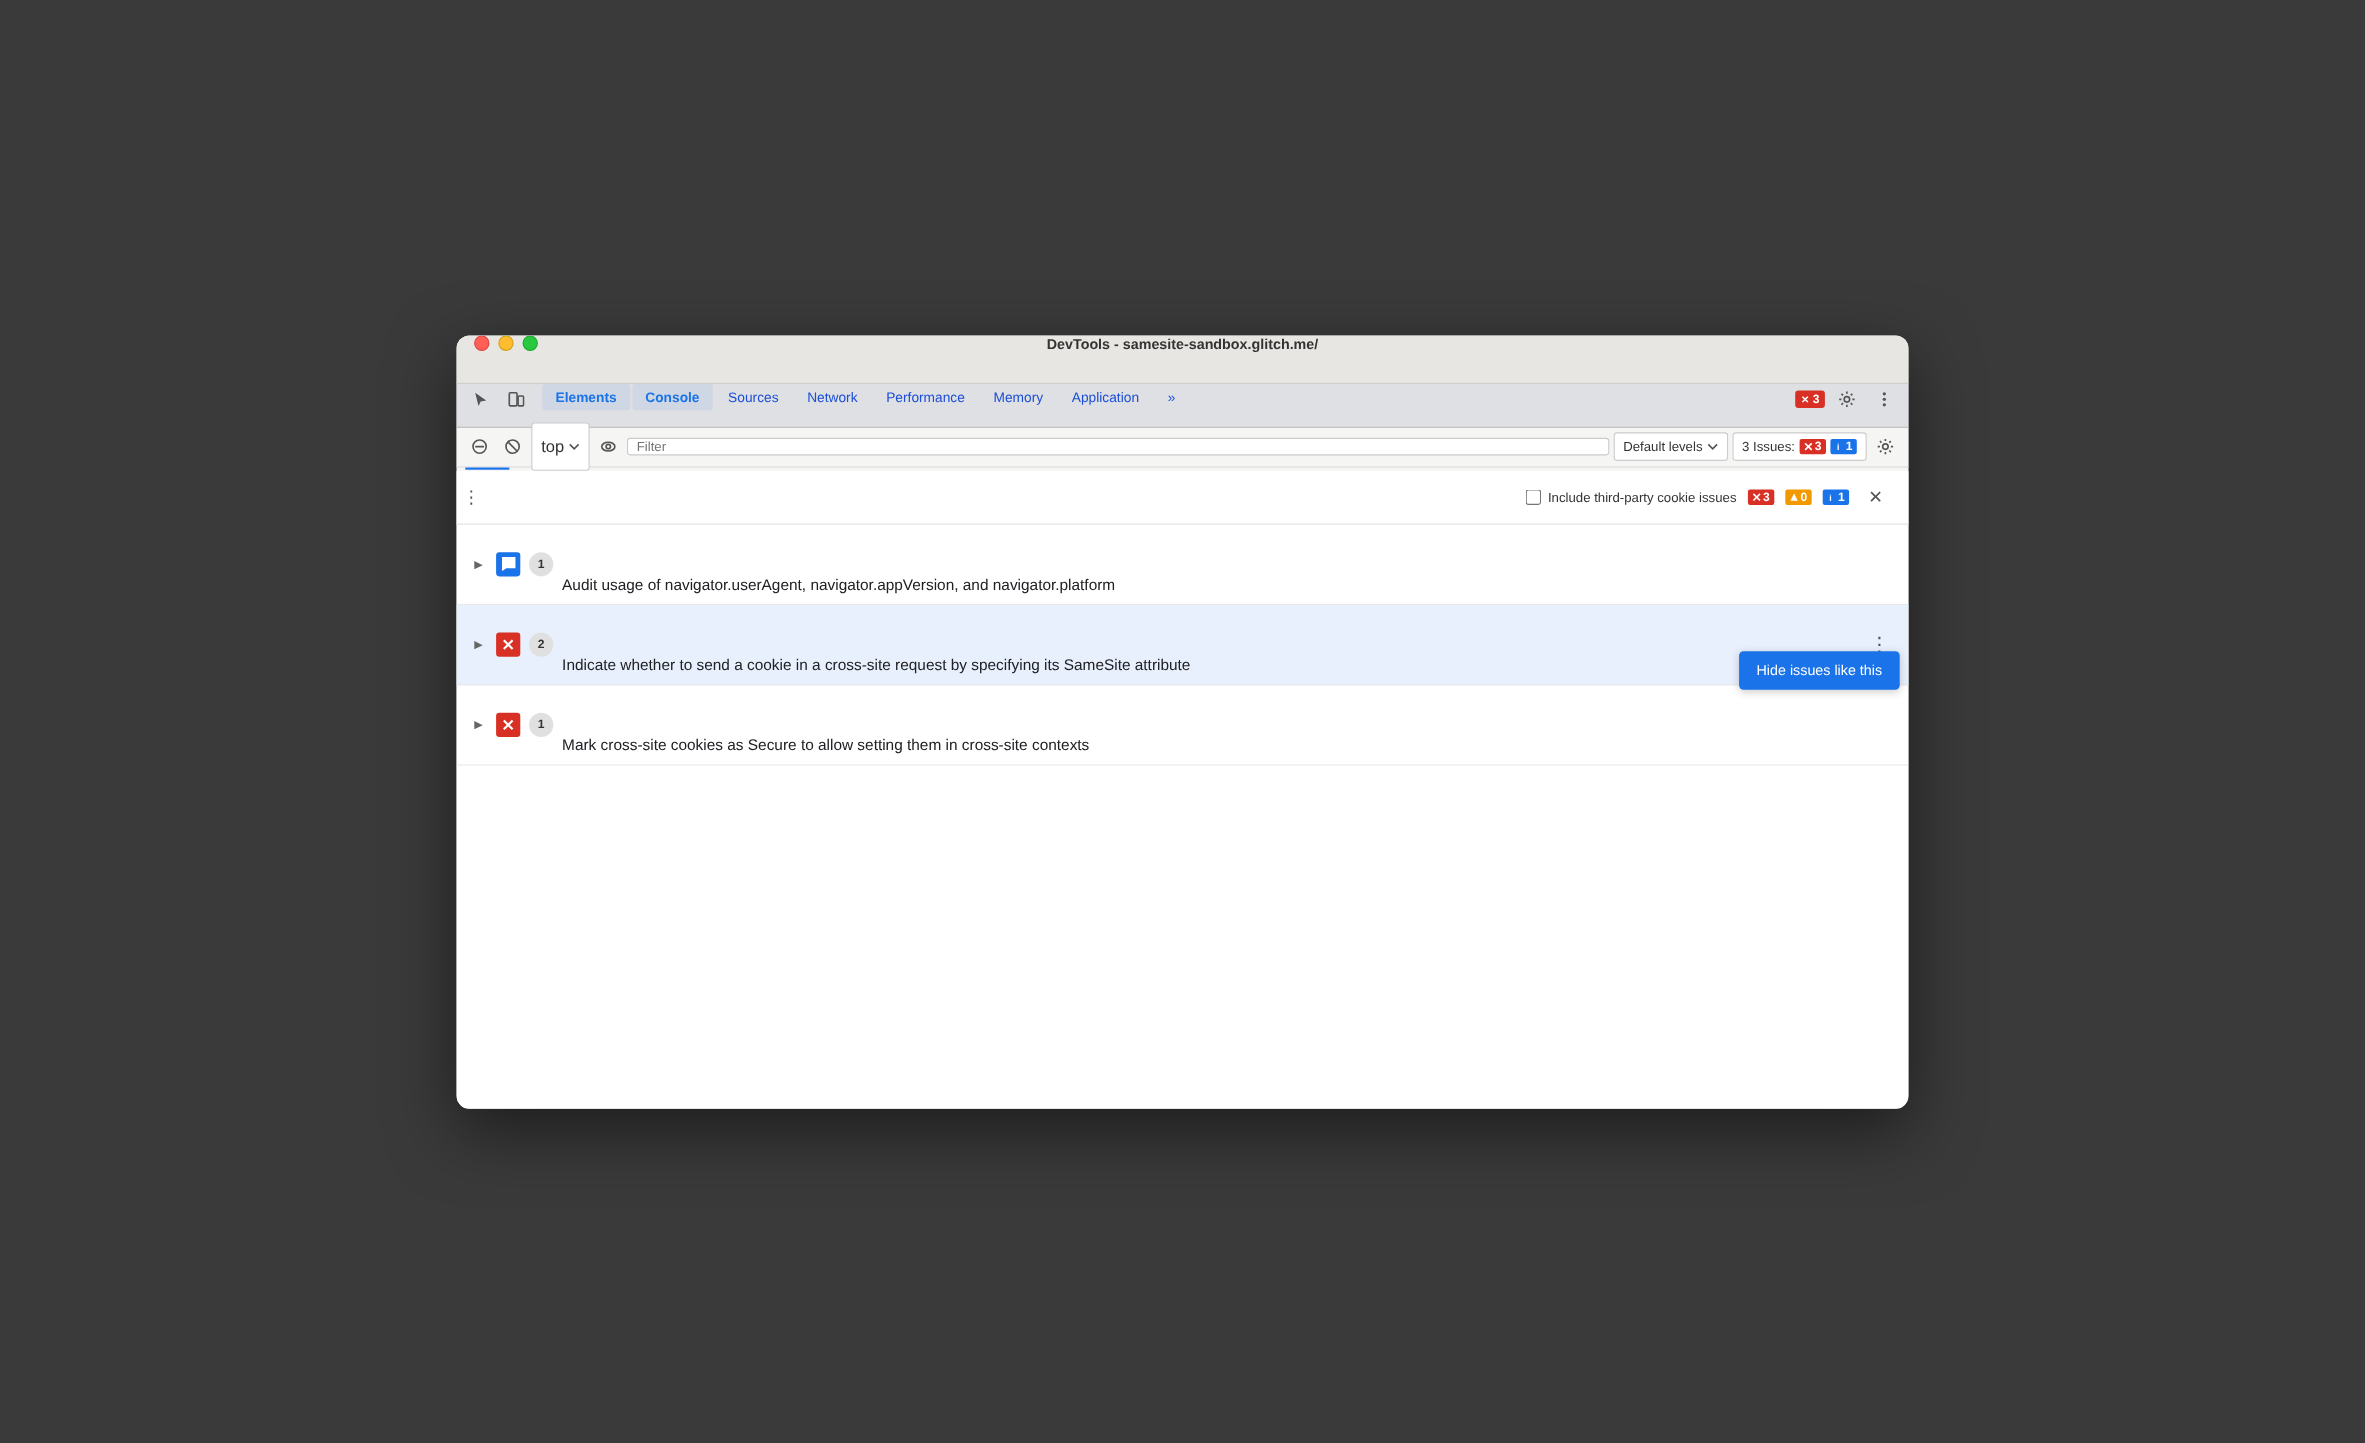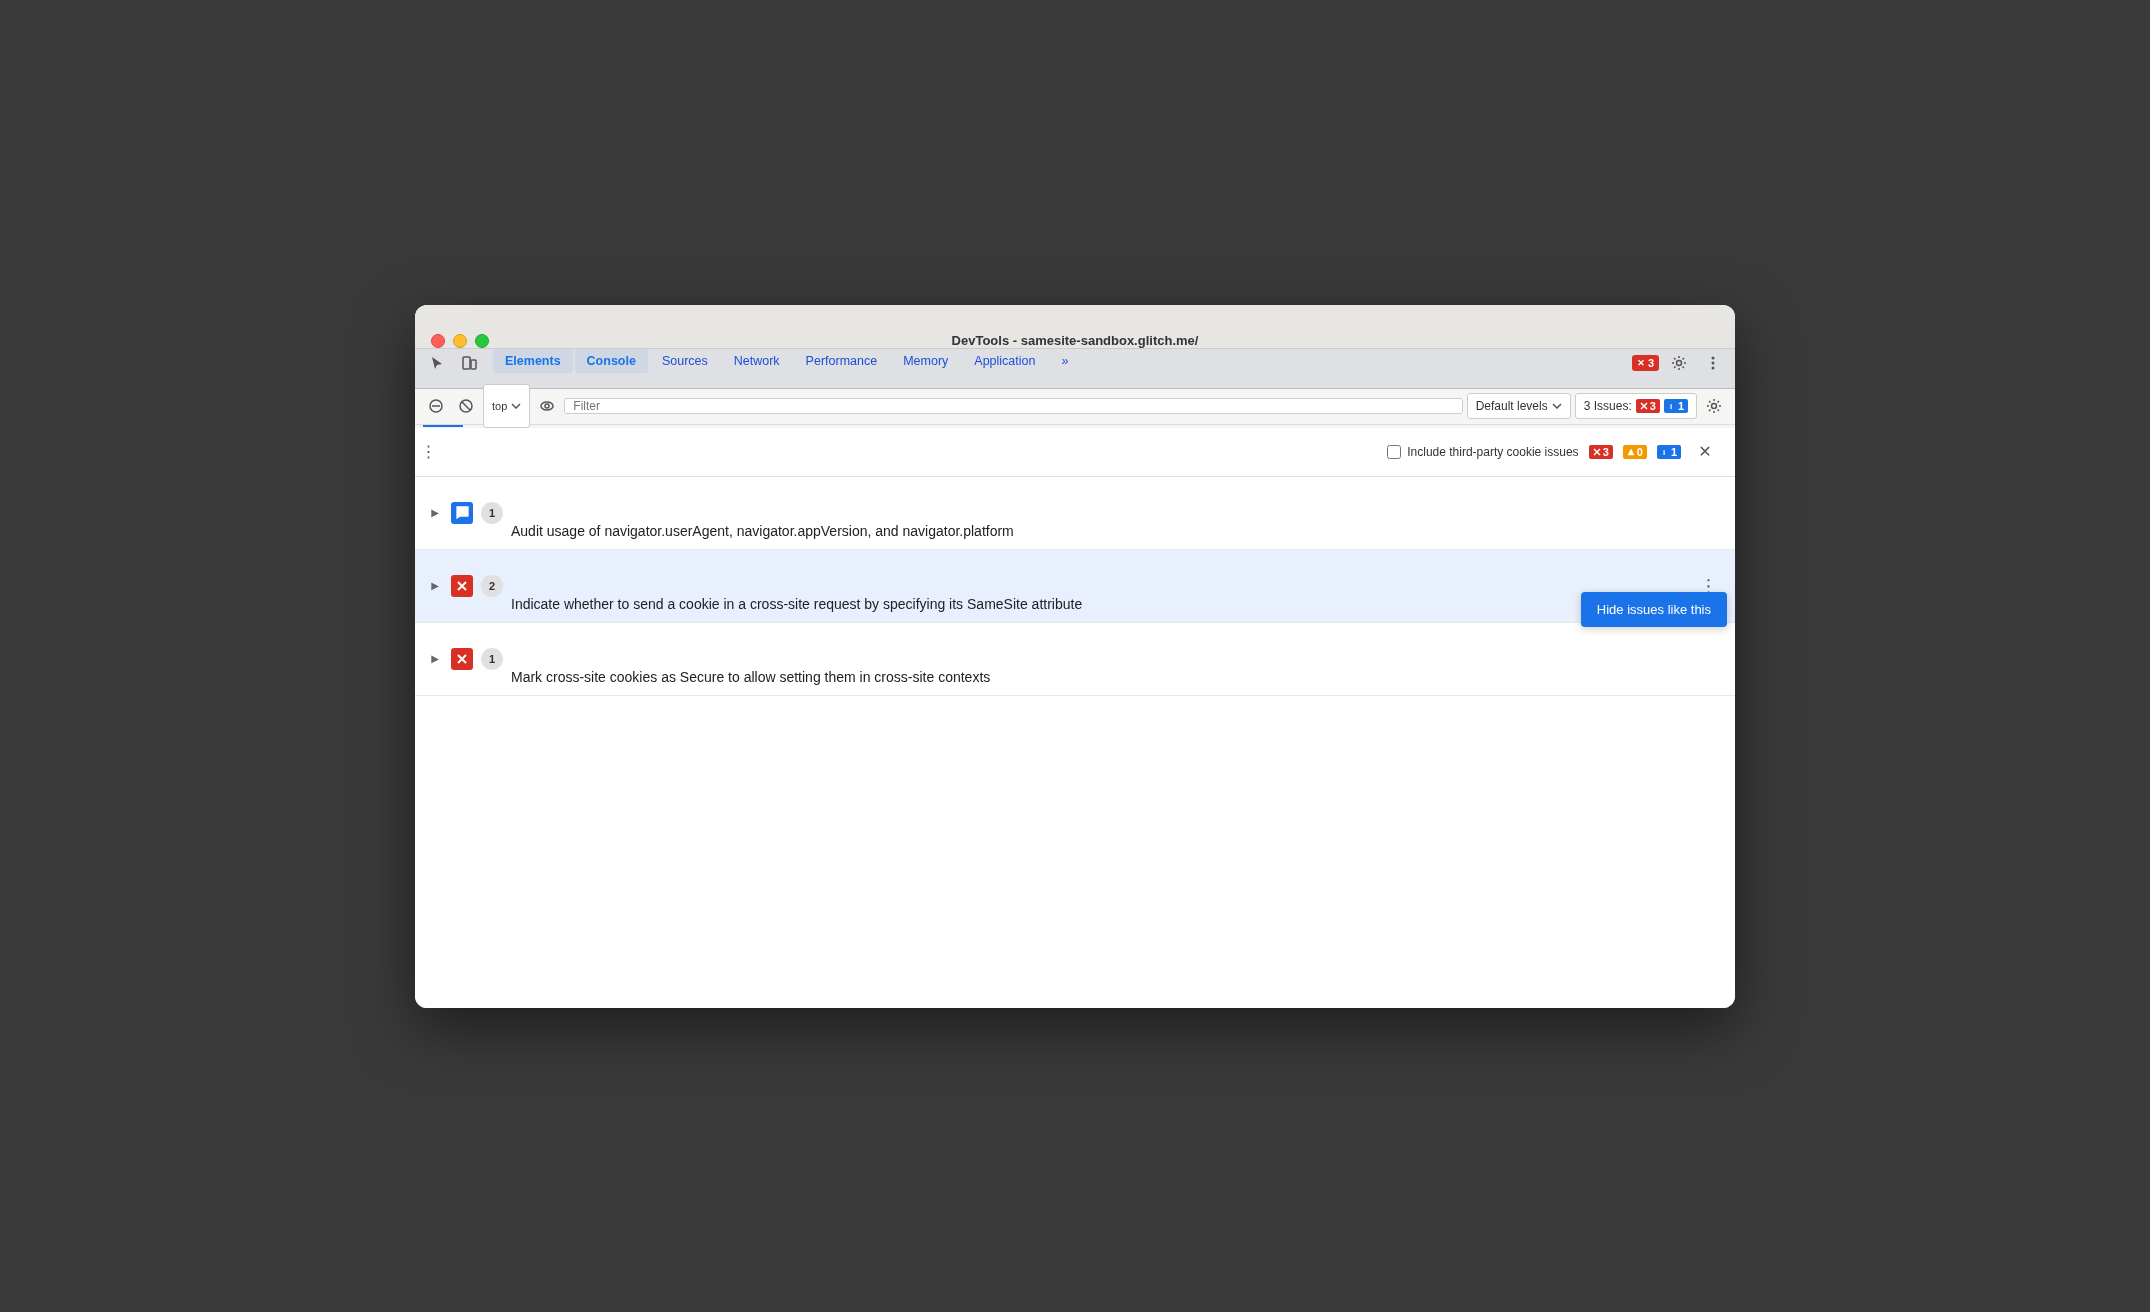--- a/index.html
+++ b/index.html
@@ -18,21 +18,21 @@
       border-radius: 12px;
       box-shadow: 0 20px 60px rgba(0,0,0,0.5);
       overflow: hidden;
     }
 
     
     .title-bar {
       background: #e8e6e3;
       height: 44px;
       display: flex;
-      align-items: flex-end;
+      align-items: flex-start;
       padding: 0 16px;
       border-bottom: 1px solid #ccc;
       position: relative;
     }
     .traffic-lights {
       display: flex;
       gap: 8px;
     }
     .traffic-light {
       width: 14px;
@@ -139,21 +139,21 @@
       background: transparent;
     }
     .top-selector {
       display: flex;
       align-items: center;
       gap: 4px;
       padding: 3px 8px;
       border: 1px solid #ccc;
       border-radius: 3px;
       background: white;
-      font-size: 11px;
+      font-size: 15px;
       color: #333;
       cursor: pointer;
       height: 44px;
     }
     .filter-input {
       flex: 1;
       height: 16px;
       border: 1px solid #ccc;
       border-radius: 3px;
       padding: 0 8px;

